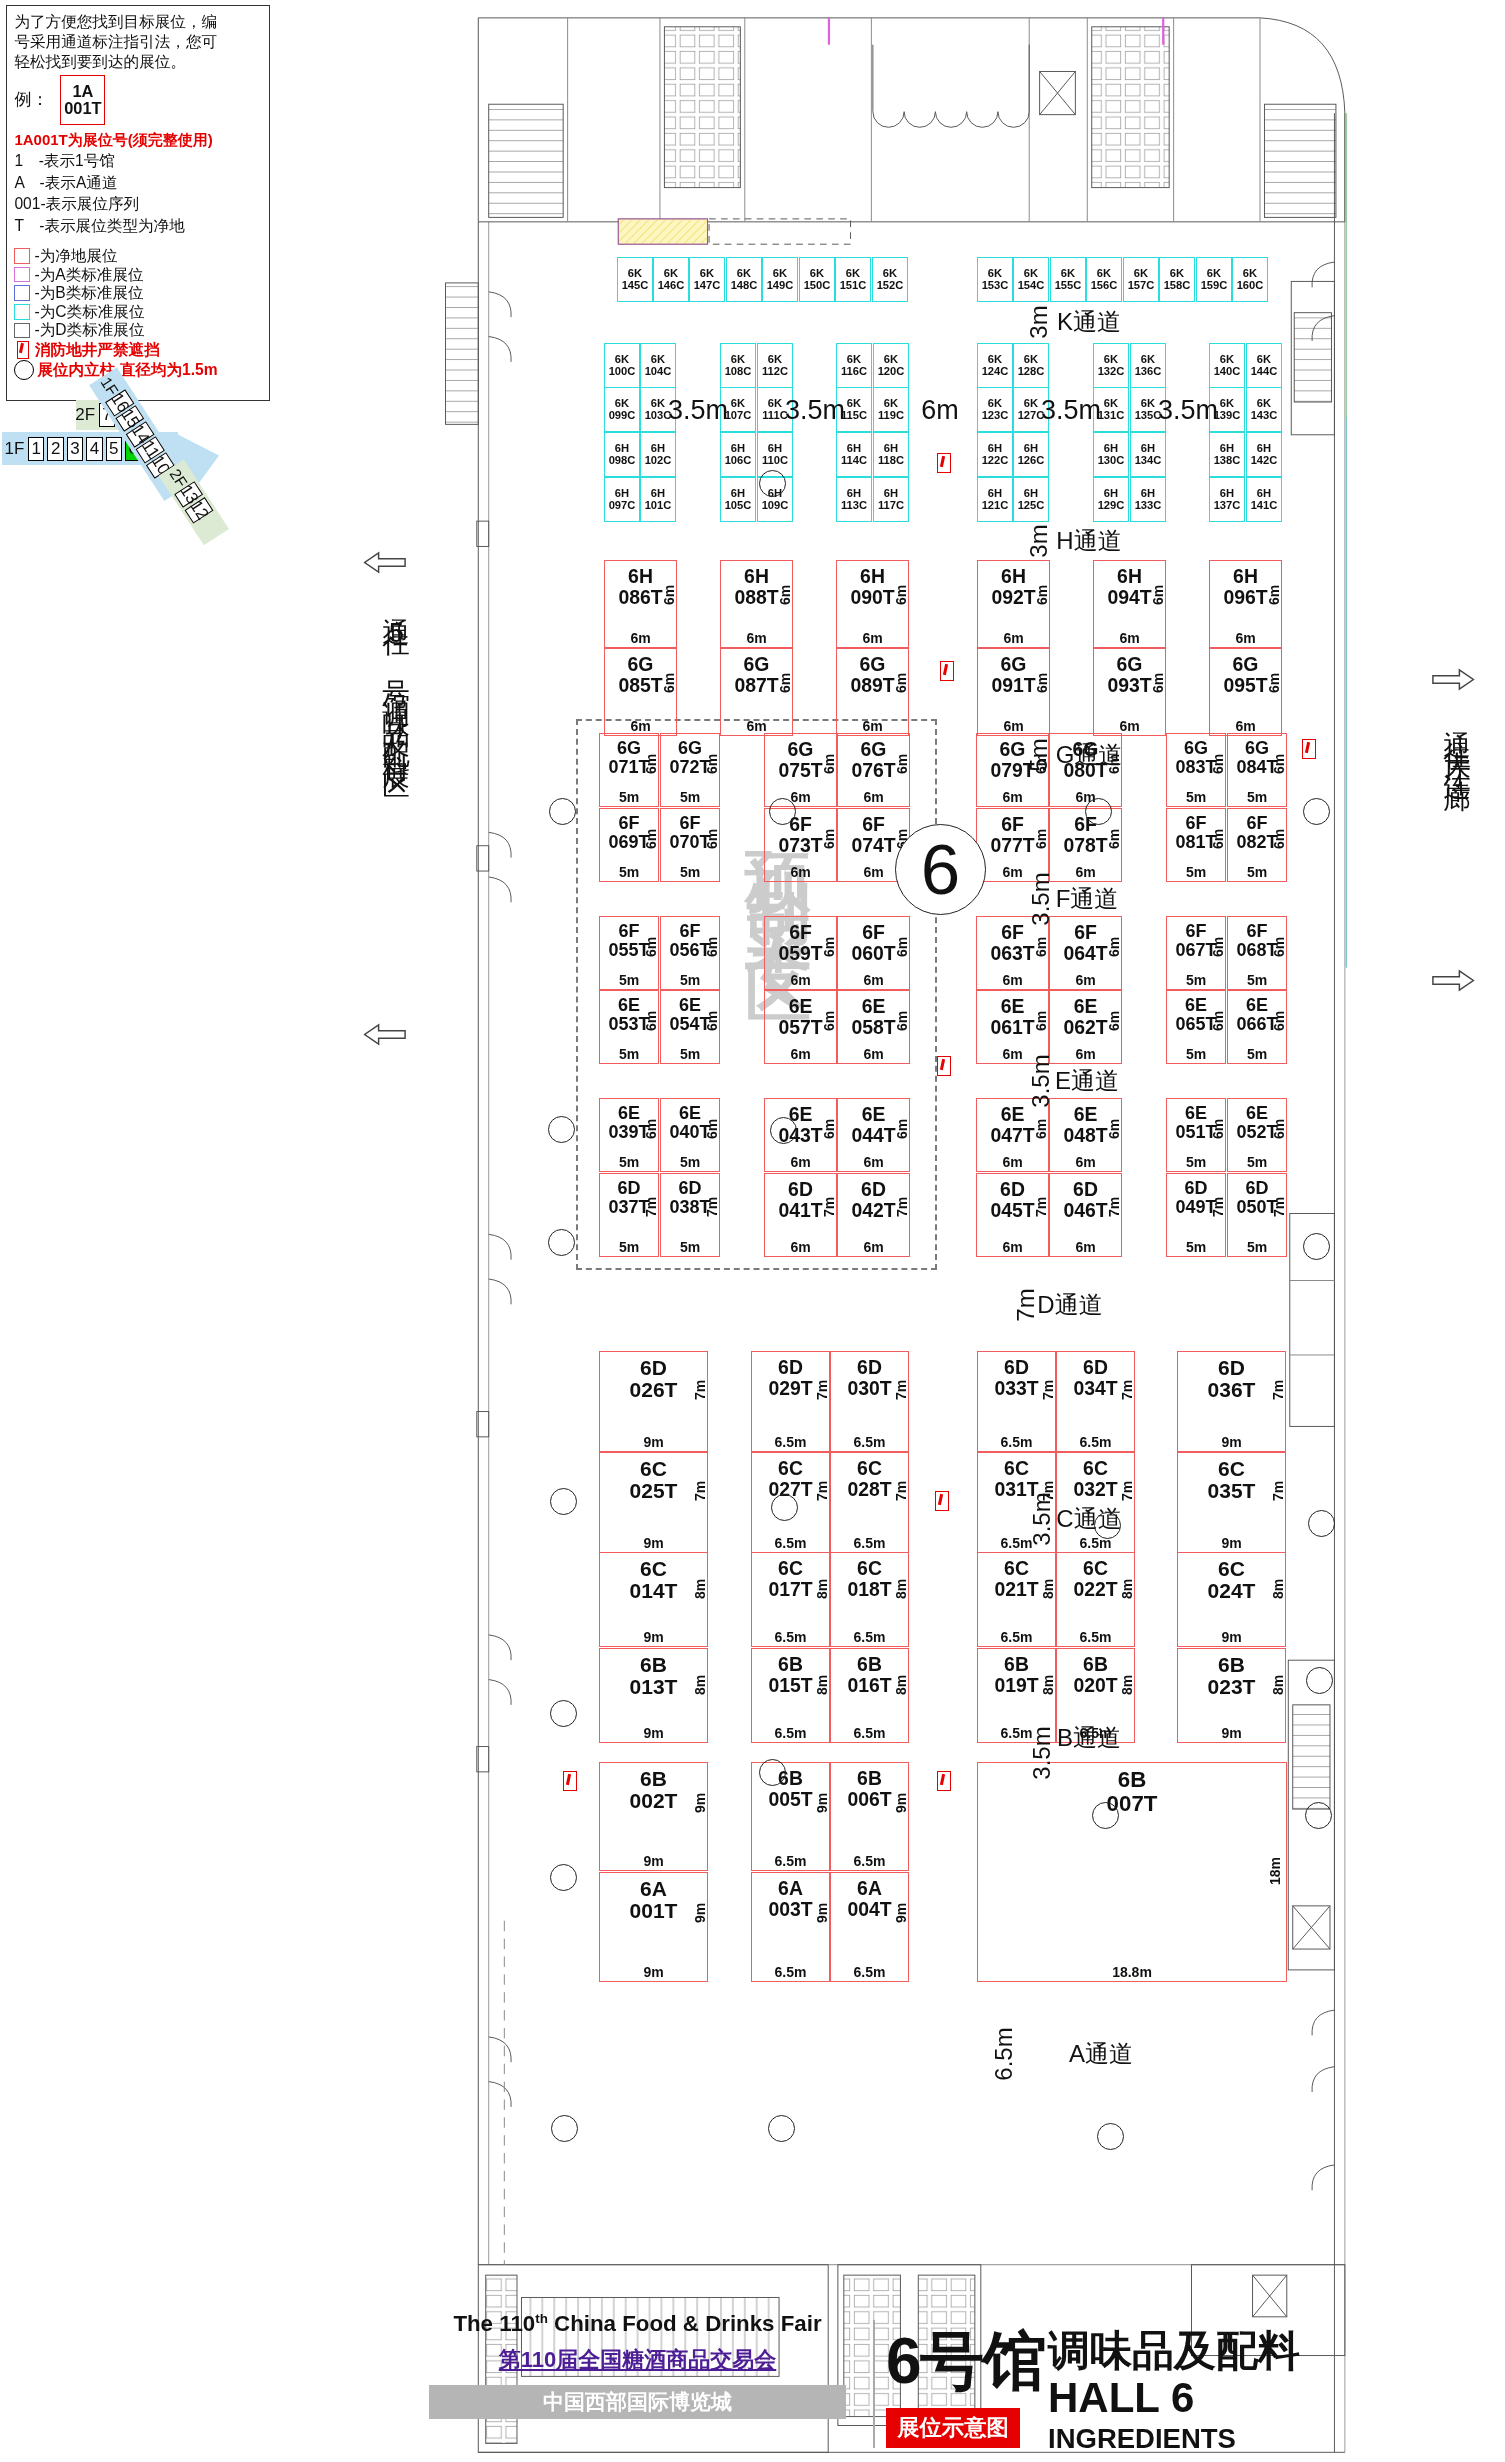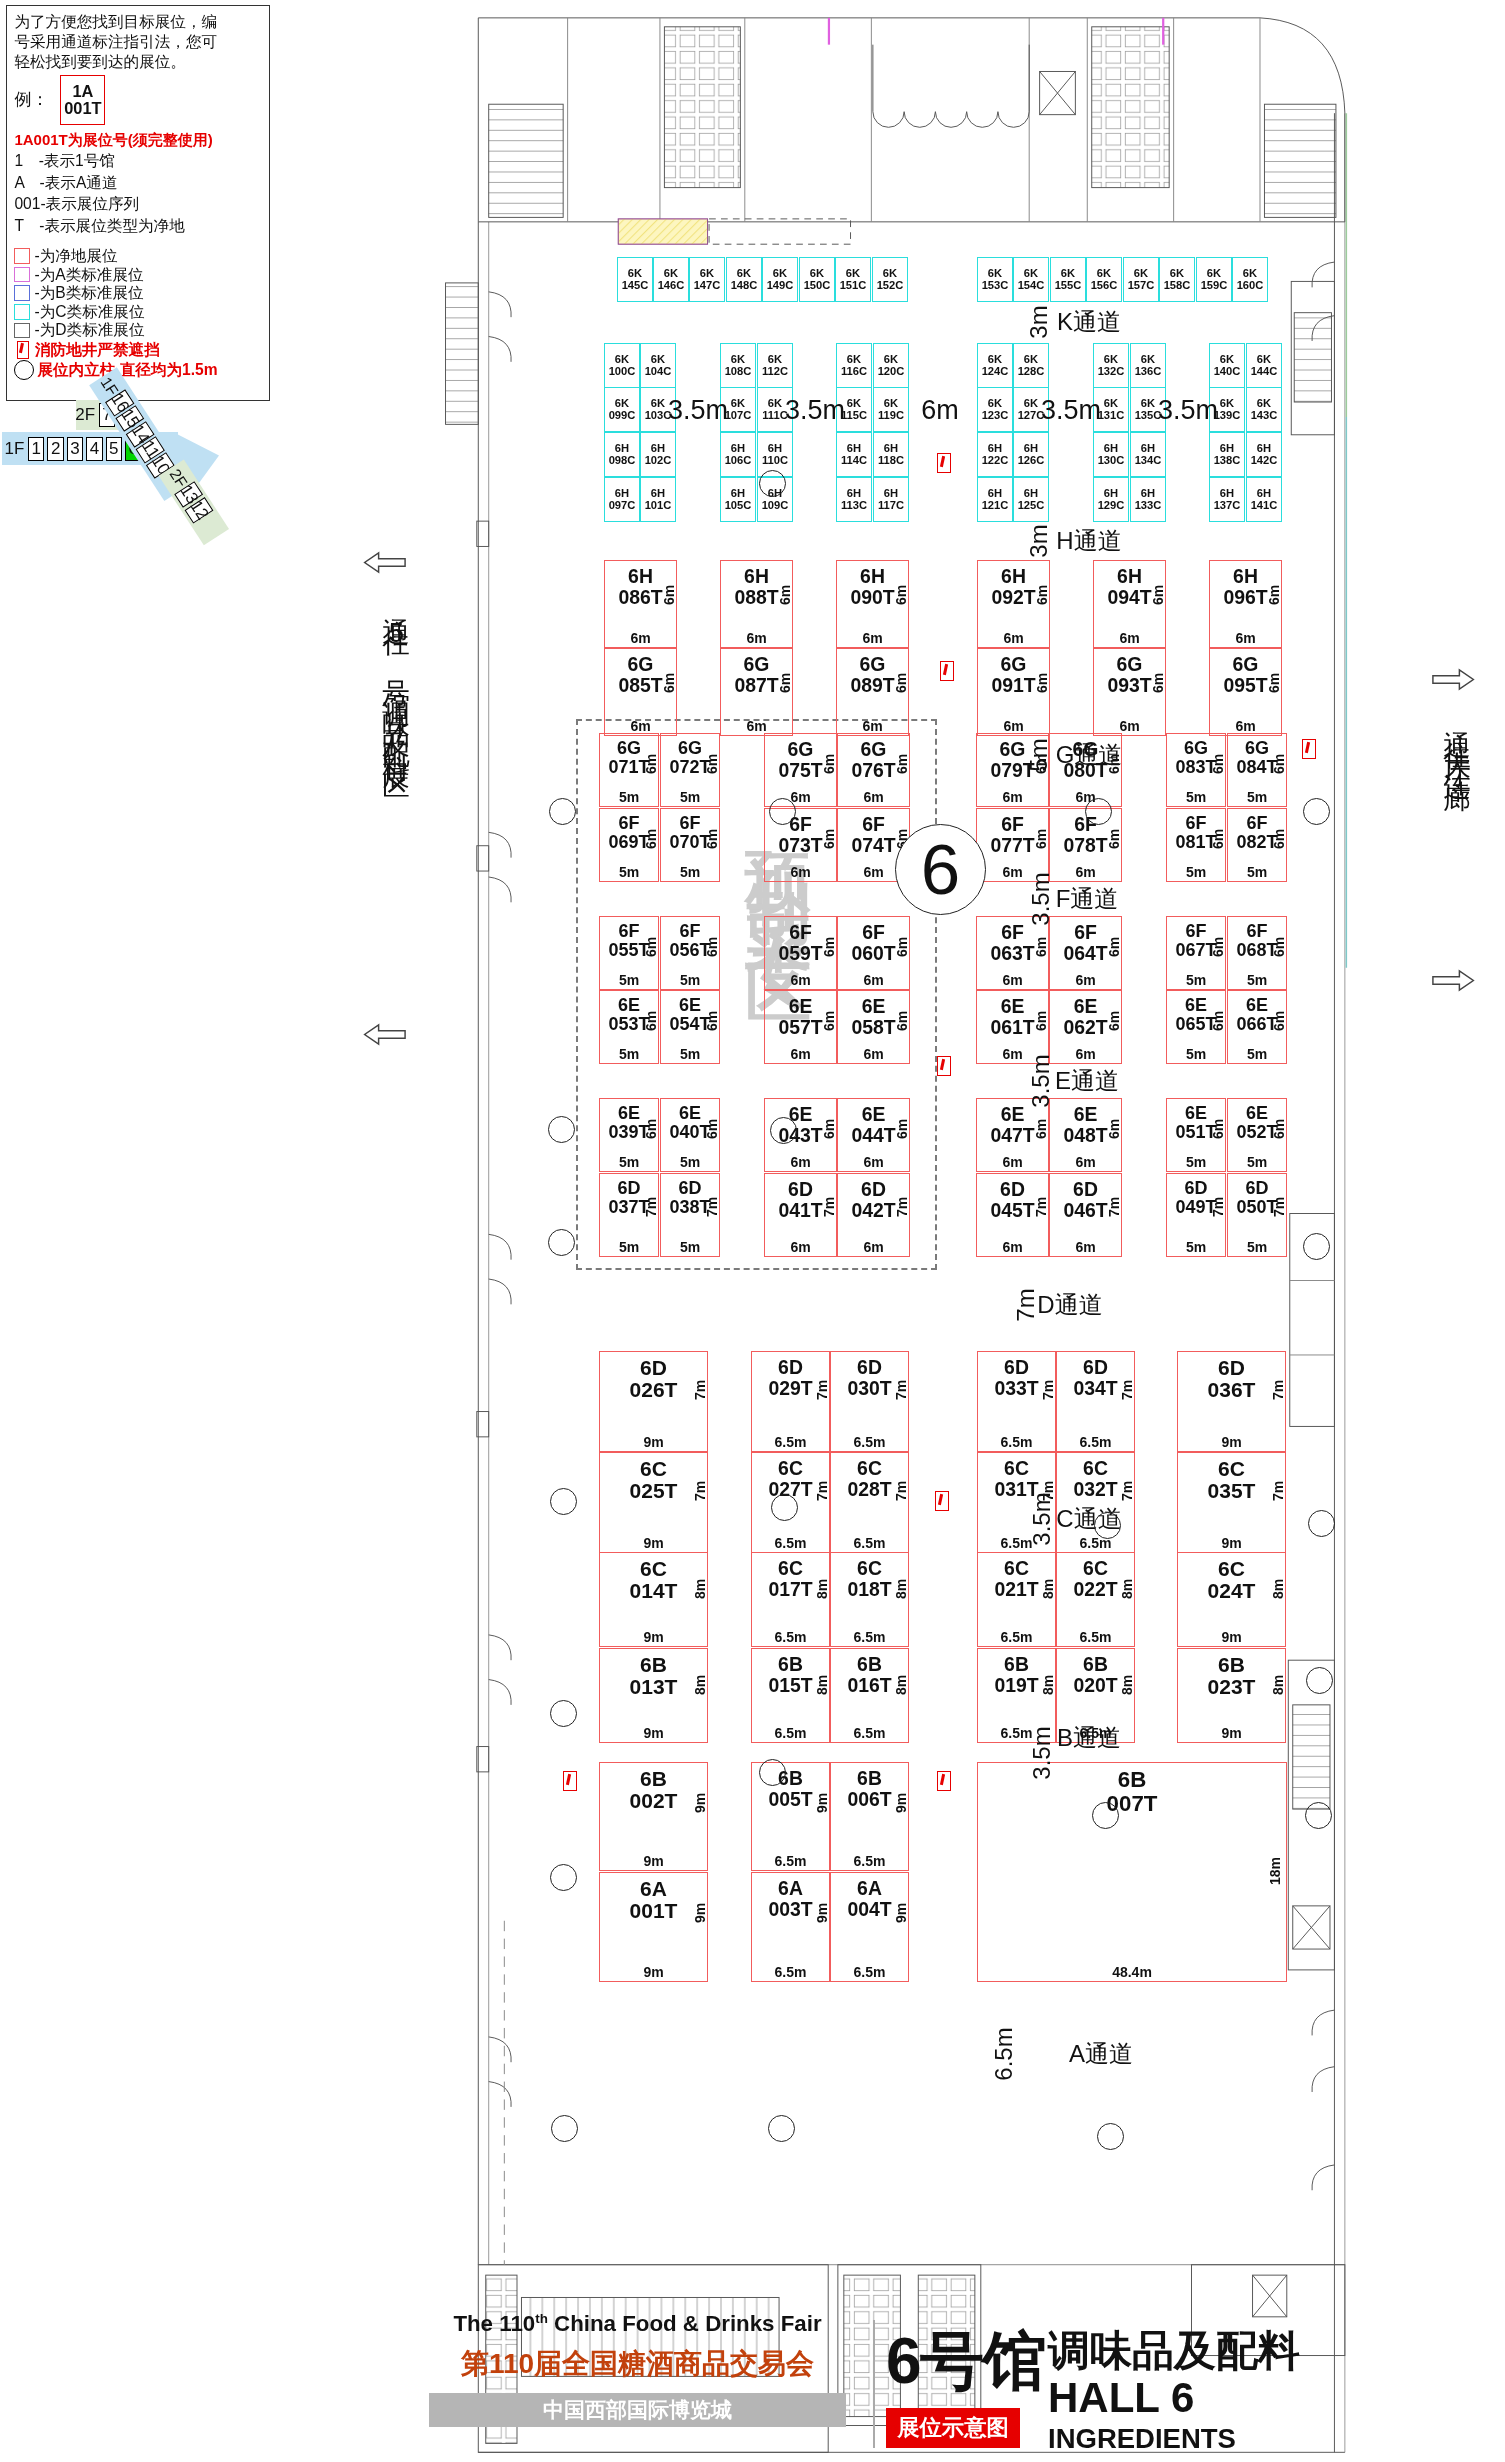--- a/index.html
+++ b/index.html
@@ -82,21 +82,21 @@
   
   .dirlabel{position:absolute;writing-mode:vertical-rl;text-orientation:upright;font-size:27.5px;
             letter-spacing:10.4px;z-index:5;color:#111;}
   .dir-arrow{position:absolute;z-index:5;}
 
   
   #footer{position:absolute;left:0;top:2305px;width:1506px;height:158px;z-index:5;}
   #f-left{position:absolute;left:417px;top:6px;width:441px;text-align:center;}
   #f-en{font-size:22.3px;font-weight:bold;white-space:nowrap;}
   #f-en sup{font-size:13.4px;}
-  #f-cn{font-size:28px;font-weight:bold;color:#c2410c;margin-top:7.4px;white-space:nowrap;}
+  #f-cn{font-size:22px;font-weight:bold;color:#4c1d95;margin-top:7.4px;white-space:nowrap;text-decoration:underline;}
   #f-venue{margin:10.4px auto 0;width:417px;height:34px;background:#b5b5b5;color:#fff;font-size:21px;
            font-weight:bold;display:flex;align-items:center;justify-content:center;}
   #f-div{position:absolute;left:873px;top:15px;width:1.5px;height:128px;background:#aaa;}
   #f-hallcn{position:absolute;left:886px;top:13.4px;font-size:64px;font-weight:bold;letter-spacing:-1.5px;}
   #f-box{position:absolute;left:886px;top:103px;width:134px;height:40px;background:#e60000;color:#fff;
          font-size:22.3px;font-weight:bold;display:flex;align-items:center;justify-content:center;}
   #f-catcn{position:absolute;left:1048px;top:18px;font-size:42px;font-weight:bold;white-space:nowrap;}
   #f-hallen{position:absolute;left:1048px;top:69px;font-size:42px;font-weight:bold;}
   #f-caten{position:absolute;left:1048px;top:118px;font-size:27.5px;font-weight:bold;}
 </style>
@@ -832,21 +832,21 @@
         <div class="bot">6.5m</div>
       </div>
       <div class="booth t" style="left: 830px; top: 1762px; width: 79px; height: 109px;">
         <div class="code" style="font-size:19.4px">6B<br>006T</div>
         <div class="side" style="top:30%">9m</div>
         <div class="bot">6.5m</div>
       </div>
       <div class="booth t" style="left: 977px; top: 1762px; width: 310px; height: 220px;">
         <div class="code" style="font-size:22.3px">6B<br>007T</div>
         <div class="side" style="top:46%">18m</div>
-        <div class="bot">48.4m</div>
+        <div class="bot">18.8m</div>
       </div>
       <div class="booth t" style="left: 599px; top: 1872px; width: 109px; height: 110px;">
         <div class="code" style="font-size:21px">6A<br>001T</div>
         <div class="side" style="top:30%">9m</div>
         <div class="bot">9m</div>
       </div>
       <div class="booth t" style="left: 751px; top: 1872px; width: 79px; height: 110px;">
         <div class="code" style="font-size:19.4px">6A<br>003T</div>
         <div class="side" style="top:30%">9m</div>
         <div class="bot">6.5m</div>

